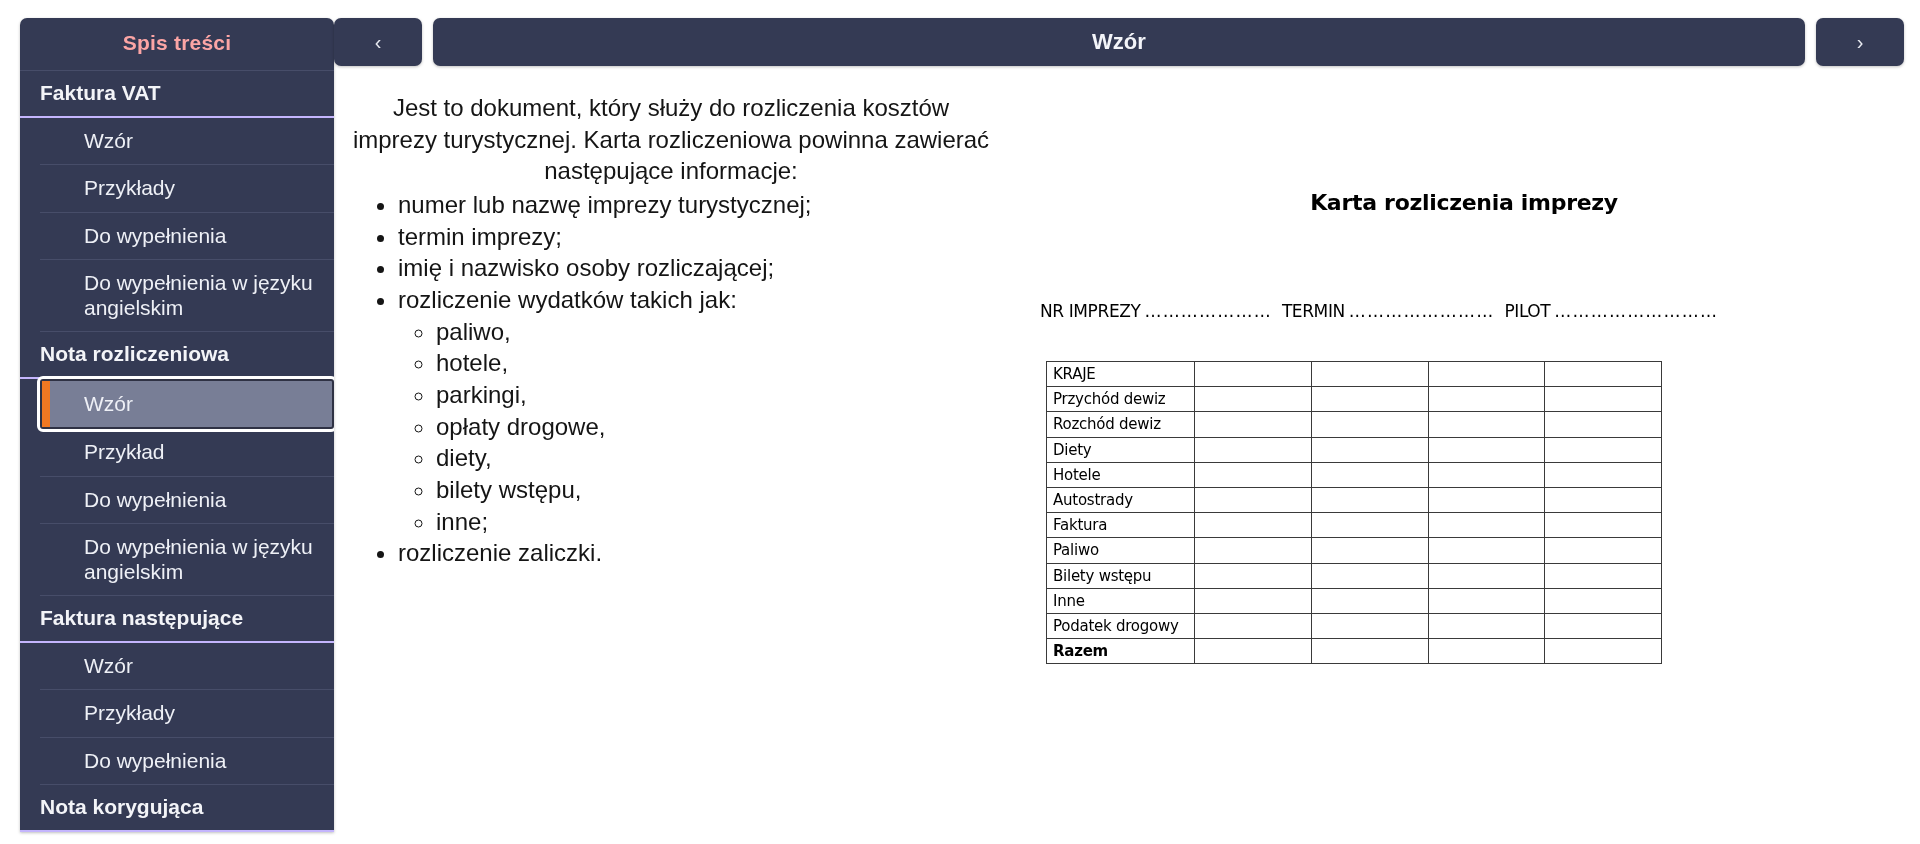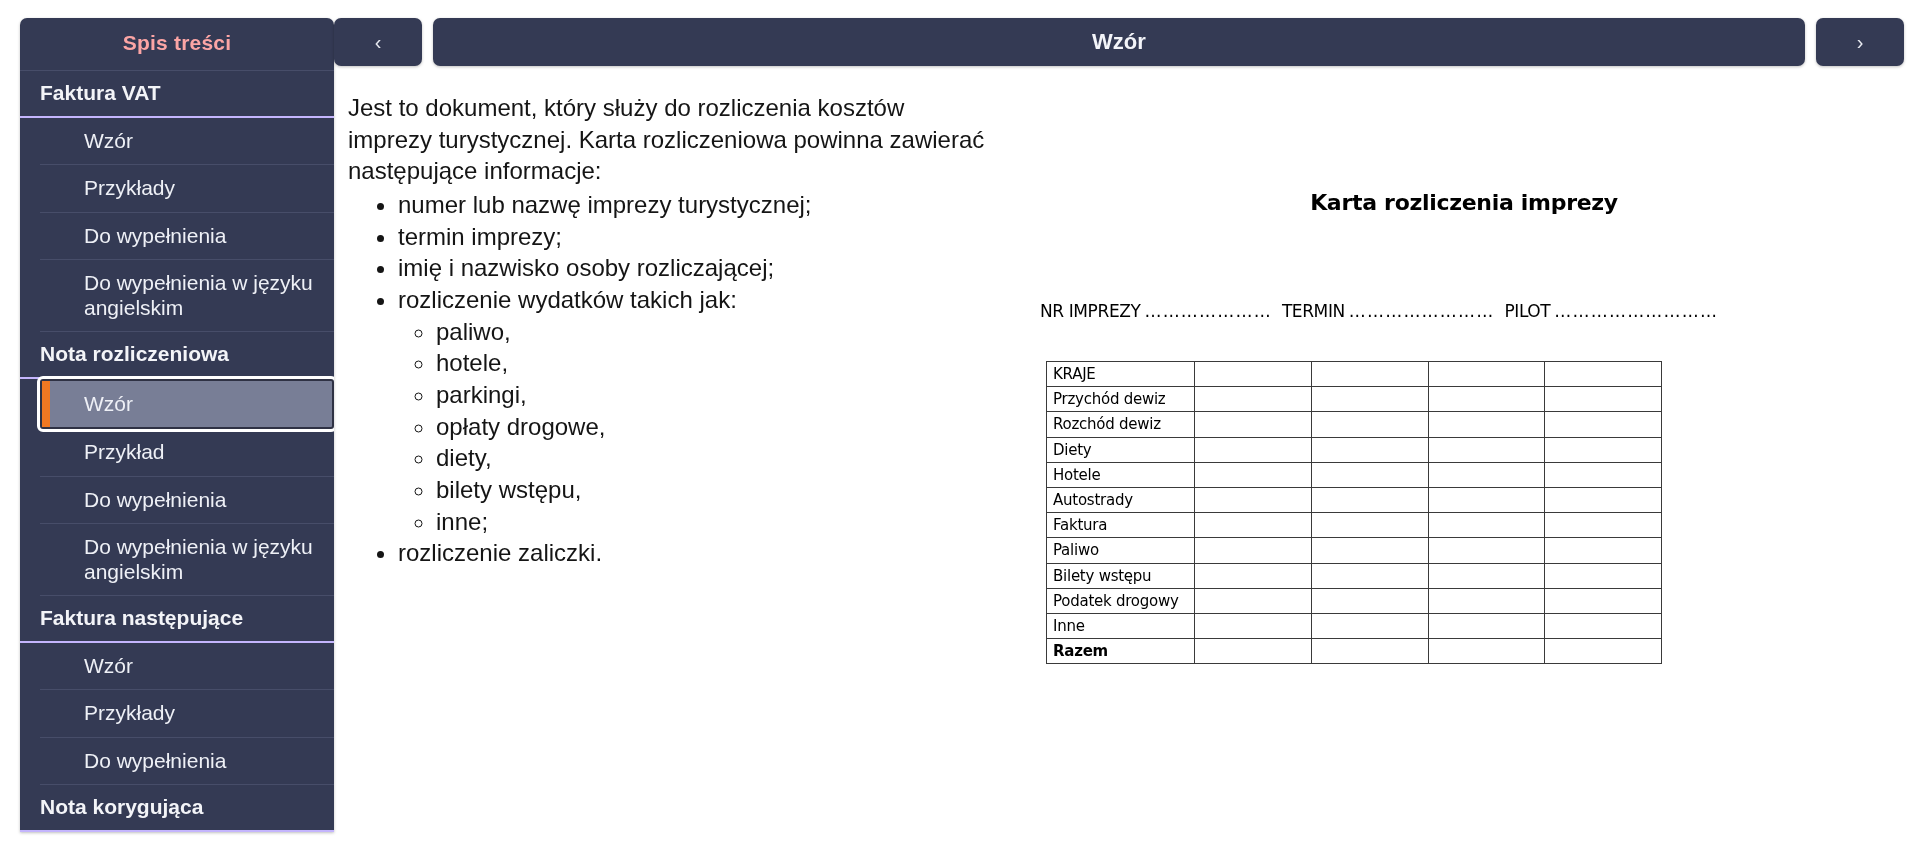--- a/index.html
+++ b/index.html
@@ -135,21 +135,21 @@
 
   
   .prose {
     flex: 0 0 660px;
     padding-left: 14px;
     padding-top: 6px;
     color: #151515;
     font-size: 24px;
     line-height: 1.32;
   }
-  .prose p { margin: 0 0 2px 0; }
+  .prose p { margin: 0 0 2px 0; text-align: center; }
   .prose ul {
     list-style: disc;
     margin: 0;
     padding-left: 50px;
   }
   .prose ul ul {
     list-style: circle;
     padding-left: 38px;
   }
   .prose li { margin: 0; padding: 0; }
@@ -344,28 +344,28 @@
                 <td></td>
               </tr>
               <tr>
                 <td class="label">Bilety wstępu</td>
                 <td></td>
                 <td></td>
                 <td></td>
                 <td></td>
               </tr>
               <tr>
+                <td class="label">Inne</td>
+                <td></td>
+                <td></td>
+                <td></td>
+                <td></td>
+              </tr>
+              <tr>
                 <td class="label">Podatek drogowy</td>
-                <td></td>
-                <td></td>
-                <td></td>
-                <td></td>
-              </tr>
-              <tr>
-                <td class="label">Inne</td>
                 <td></td>
                 <td></td>
                 <td></td>
                 <td></td>
               </tr>
               <tr class="bold">
                 <td class="label">Razem</td>
                 <td></td>
                 <td></td>
                 <td></td>

